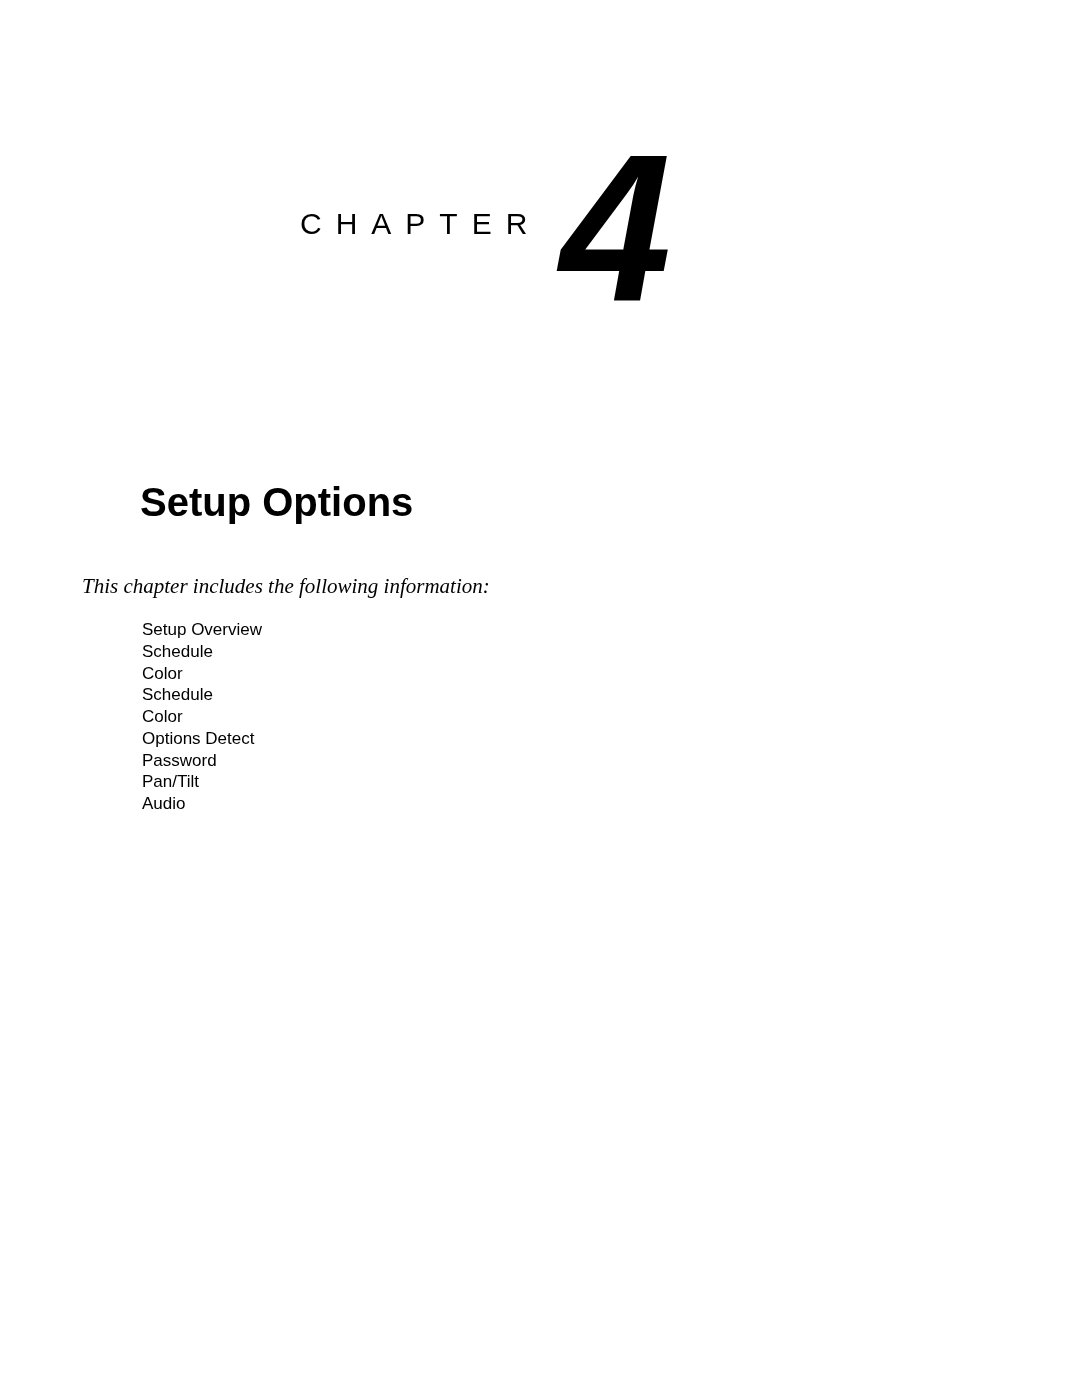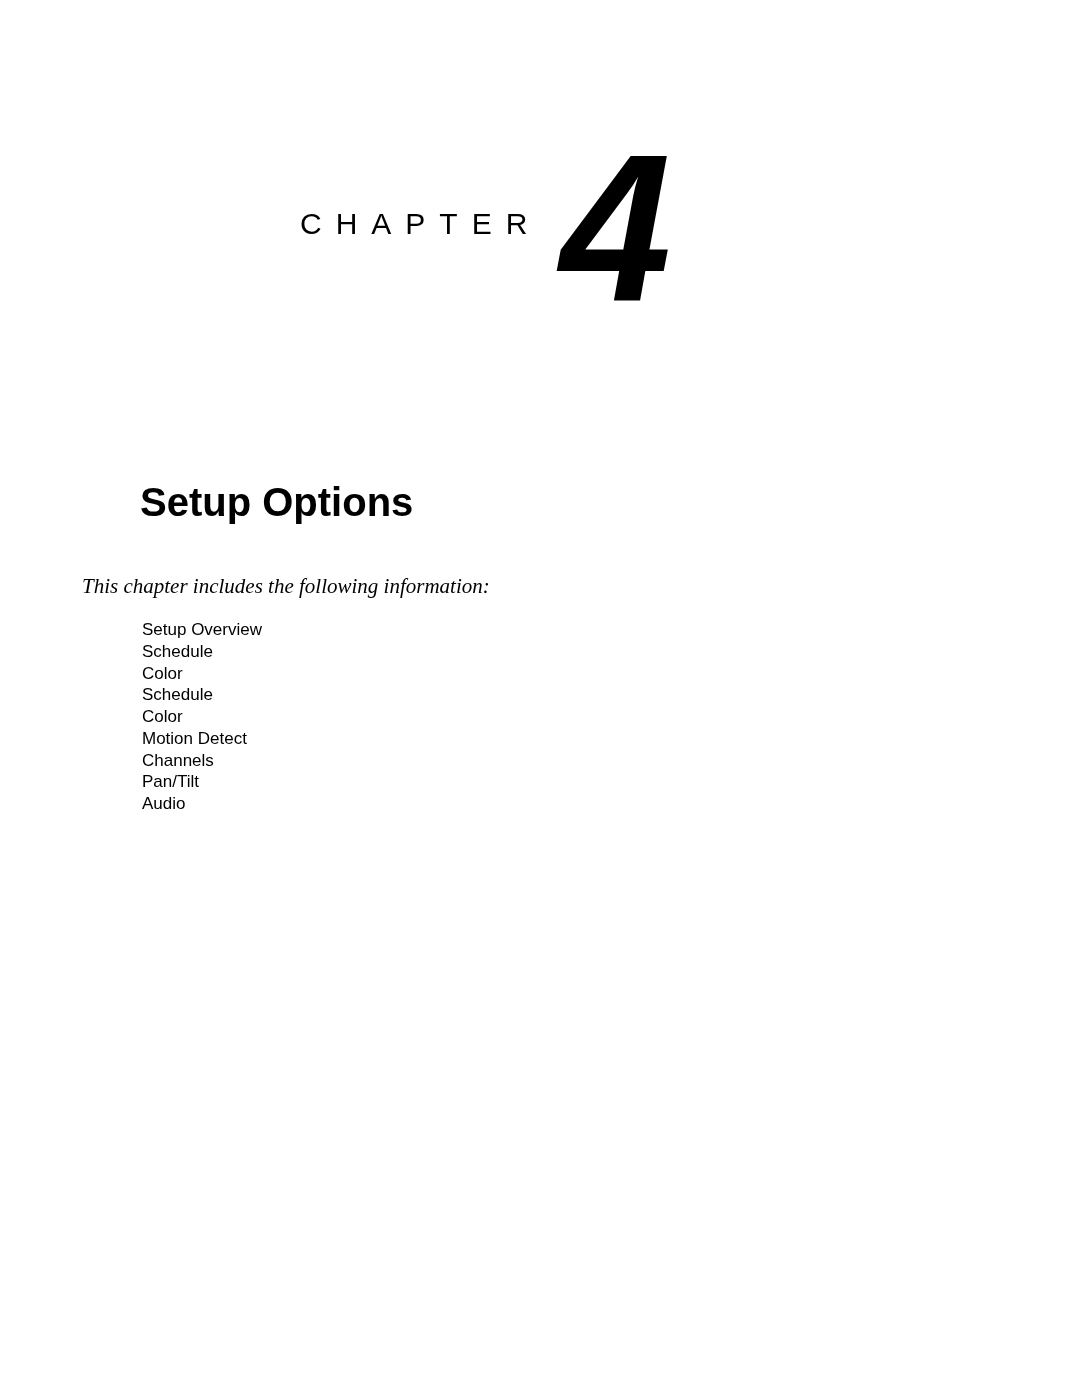--- a/index.html
+++ b/index.html
@@ -68,18 +68,18 @@
   <div class="chapter-label">CHAPTER</div>
   <div class="chapter-number">4</div>
   <div class="chapter-title">Setup Options</div>
   <div class="intro-line">This chapter includes the following information:</div>
   <div class="topic-list">
     <div>Setup Overview</div>
     <div>Schedule</div>
     <div>Color</div>
     <div>Schedule</div>
     <div>Color</div>
-    <div>Motion Detect</div>
-    <div>Channels</div>
+    <div>Options Detect</div>
+    <div>Password</div>
     <div>Pan/Tilt</div>
     <div>Audio</div>
   </div>
 </div>
 
 </body></html>

